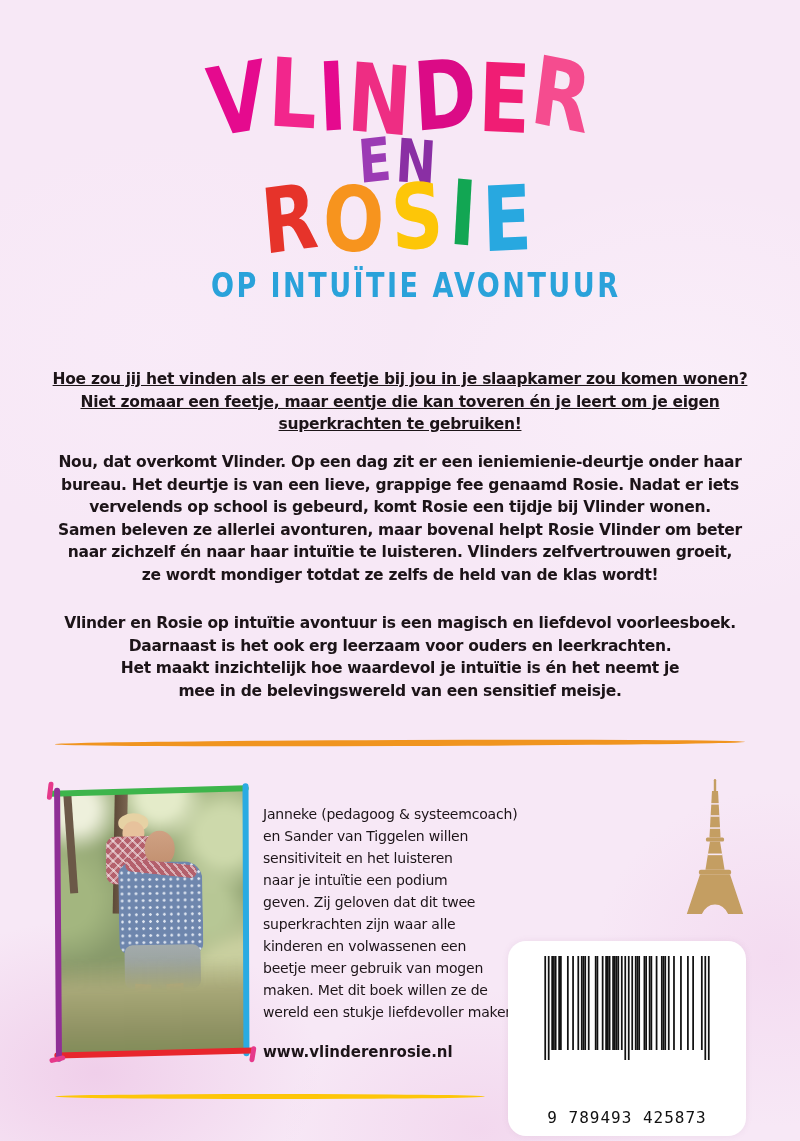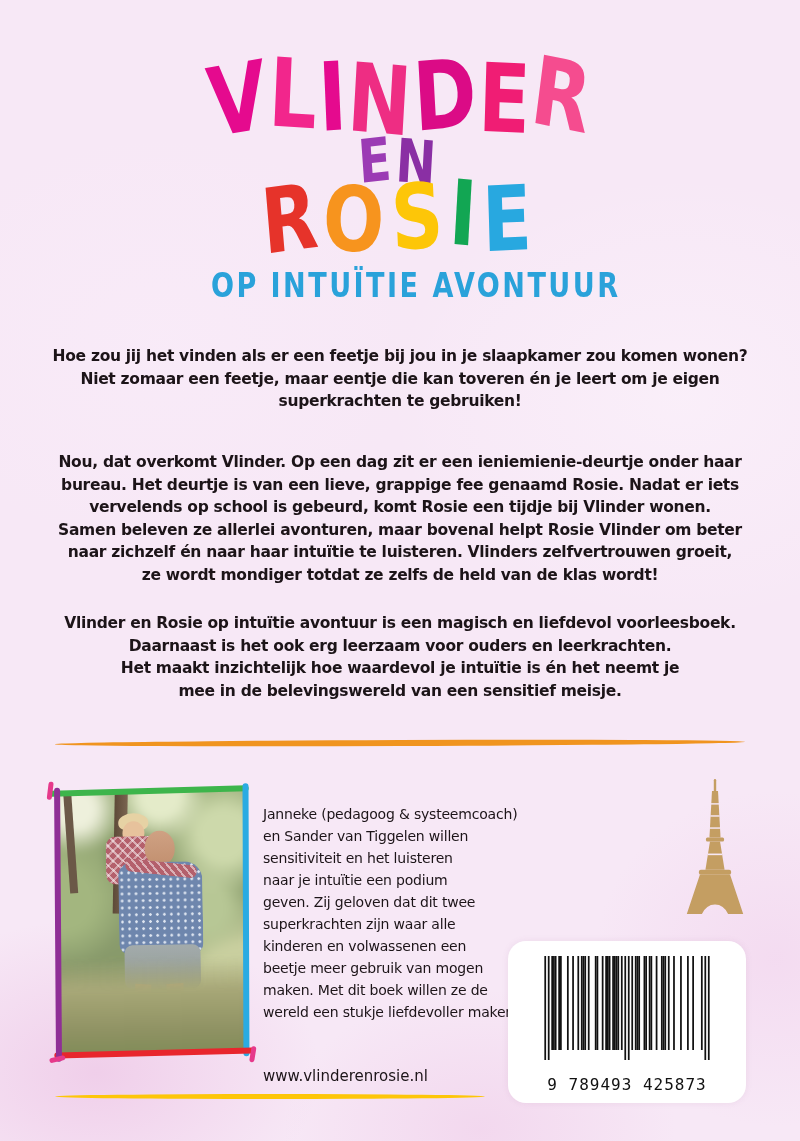--- a/index.html
+++ b/index.html
@@ -40,21 +40,21 @@
   .rosie span:nth-child(2){transform:rotate(3deg) translateY(3px);}
   .rosie span:nth-child(3){transform:rotate(-3deg);}
   .rosie span:nth-child(4){transform:rotate(4deg) translateY(-3px);}
   .rosie span:nth-child(5){transform:rotate(-2deg) translateY(2px);}
   .subtitle{position:absolute;top:268px;left:16px;width:800px;text-align:center;
     font-size:33px;font-weight:bold;color:var(--subtitle);line-height:1.1;}
   .subtitle .inner{display:inline-block;transform:scaleX(.82);transform-origin:center;letter-spacing:3px;}
   
   .para{position:absolute;left:40px;width:720px;text-align:center;color:var(--text);
     font-size:15.5px;font-weight:bold;letter-spacing:-0.3px;line-height:22.5px;white-space:pre-line;}
-  .p1{top:345px;}
+  .p1{top:368px;text-decoration:underline;}
   .p2{top:451px;}
   .p3{top:612px;}
   .divider{position:absolute;left:55px;top:740px;width:690px;height:6px;
     background:var(--divider);border-radius:50%/50%;transform:rotate(-.2deg);}
   
   .photo{position:absolute;left:55px;top:788px;width:194px;height:268px;transform:rotate(-1deg);}
   .photo-scene{position:absolute;inset:4px;background:#8fa071;overflow:hidden;}
   .foliage{position:absolute;inset:-12px;filter:blur(4px);
     background:
       radial-gradient(circle at 15% 10%, #eef0dc 0 6%, transparent 14%),
@@ -89,26 +89,26 @@
   .stroke-top{left:-4px;right:-2px;top:0;height:6px;background:var(--border-top);transform:rotate(-.6deg);}
   .stroke-right{right:0;top:-3px;bottom:-2px;width:6px;background:var(--border-right);transform:rotate(.8deg);}
   .stroke-bottom{left:-3px;right:-4px;bottom:0;height:6px;background:var(--border-bottom);transform:rotate(-.5deg);}
   .stroke-left{left:0;top:-2px;bottom:-4px;width:6px;background:var(--border-left);transform:rotate(.6deg);}
   .tick{position:absolute;background:var(--accent-pink);border-radius:3px;}
   .tick-tl{left:-5px;top:-8px;width:5px;height:18px;transform:rotate(8deg);}
   .tick-br{right:-4px;bottom:-8px;width:5px;height:16px;transform:rotate(10deg);}
   .tick-bl{left:-8px;bottom:-4px;width:16px;height:5px;transform:rotate(-12deg);}
   .bio{position:absolute;left:263px;top:803px;width:260px;color:var(--text);
     font-size:14px;font-weight:400;letter-spacing:-0.2px;line-height:22px;white-space:pre-line;}
-  .website{position:absolute;left:263px;top:1043px;color:var(--text);font-size:15px;font-weight:normal;margin-top:24px;}
+  .website{position:absolute;left:263px;top:1043px;color:var(--text);font-size:15px;font-weight:bold;}
   .publisher{position:absolute;left:507px;top:880px;font-size:30px;color:#151515;letter-spacing:.5px;}
   .publisher .bold{font-weight:bold;}
   .publisher .regular{font-weight:normal;}
   .tower{position:absolute;left:684px;top:779px;width:62px;height:137px;}
-  .barcode-panel{position:absolute;left:508px;top:941px;width:238px;height:162px;
+  .barcode-panel{position:absolute;left:508px;top:941px;width:238px;height:195px;
     background:#fff;border-radius:18px;box-shadow:0 0 6px rgba(160,110,150,.12);}
   .barcode-bars{position:absolute;left:36px;top:15px;width:166px;height:106px;}
   .isbn{position:absolute;left:0;bottom:9px;width:100%;text-align:center;color:#111;
     font-family:"DejaVu Sans Mono",monospace;font-size:16px;letter-spacing:1px;}
   .bottom-line{position:absolute;left:55px;top:1094px;width:430px;height:5px;
     background:var(--bottom-line);border-radius:50%/50%;}
 </style>
 </head>
 <body>
 

